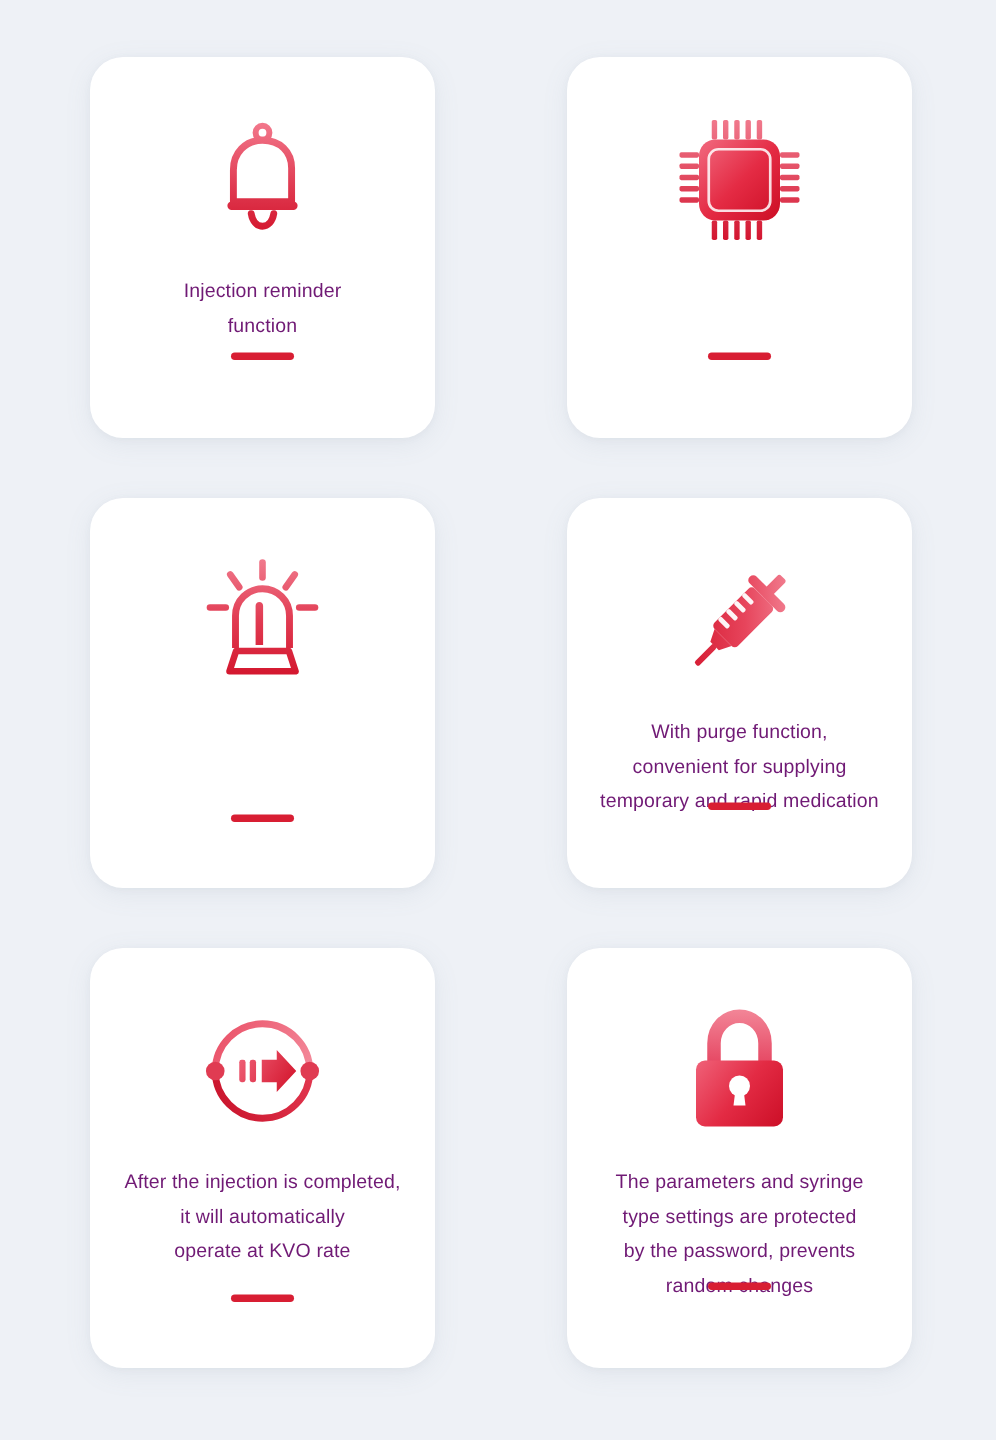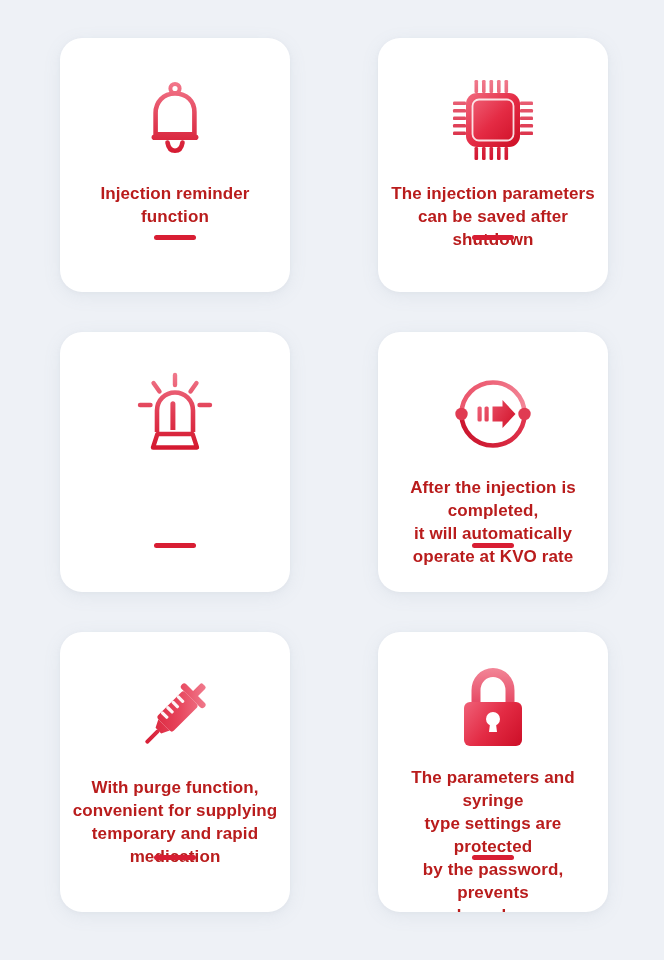--- a/index.html
+++ b/index.html
@@ -47,27 +47,26 @@
     display: flex;
     align-items: center;
     justify-content: center;
   }
   .card-icon svg { display: block; }
 
   
   .card-caption {
     margin-top: 14px;
     padding: 0 8px;
-    font-size: 17px;
+    font-size: 13px;
     line-height: 23px;
-    color: #b91c1c;
+    color: #701a75;
     text-align: center;
     letter-spacing: 0.1px;
     white-space: pre-line;
-    font-weight: bold;
   }
 
   
   .card-dash {
     position: absolute;
     left: 50%;
     transform: translateX(-50%);
     width: 42px;
     height: 5px;
     border-radius: 3px;
@@ -140,22 +139,20 @@
           <rect x="69" y="23.5" width="13" height="3.6" rx="1.2"></rect>
           <rect x="69" y="31.0" width="13" height="3.6" rx="1.2"></rect>
           <rect x="69" y="38.5" width="13" height="3.6" rx="1.2"></rect>
           <rect x="69" y="46.0" width="13" height="3.6" rx="1.2"></rect>
           <rect x="69" y="53.5" width="13" height="3.6" rx="1.2"></rect>
         </g>
         <rect x="15" y="15" width="54" height="54" rx="11" fill="url(#gChipBody)"></rect>
         <rect x="21.5" y="21.5" width="41" height="41" rx="6.5" fill="none" stroke="#ffffff" stroke-width="1.8" opacity="0.85"></rect>
       </svg>
     </div>
-    <div class="card-caption">The injection parameters
-can be saved after shutdown</div>
     <div class="card-dash"></div>
   </section>
 
   <section class="feature-card row-b">
     <div class="card-icon">
       <svg width="82" height="84" viewBox="0 0 82 84" fill="none">
         <defs>
           <linearGradient id="gSiren" x1="41" y1="2" x2="41" y2="80" gradientUnits="userSpaceOnUse">
             <stop offset="0" stop-color="#f0788b"></stop>
             <stop offset="0.5" stop-color="#e13b52"></stop>
@@ -170,56 +167,20 @@
           <line x1="76" y1="33" x2="65.5" y2="33"></line>
         </g>
         <path d="M23 60V38.5C23 28.3 31.1 20.5 41 20.5s18 7.8 18 18V60" stroke="url(#gSiren)" stroke-width="4.6" stroke-linejoin="round" fill="none"></path>
         <path d="M36.4 31.8c0-1.4 1.1-2.5 2.5-2.5s2.5 1.1 2.5 2.5V58h-5z" fill="url(#gSiren)"></path>
         <path d="M19 75.5l4.4-13.5h35.2L63 75.5z" stroke="url(#gSiren)" stroke-width="4.4" stroke-linejoin="round" fill="none"></path>
       </svg>
     </div>
     <div class="card-dash"></div>
   </section>
 
-  <section class="feature-card row-b">
-    <div class="card-icon">
-      <svg width="92" height="84" viewBox="0 0 92 84" fill="none">
-        <defs>
-          <linearGradient id="gArcTop" x1="14" y1="10" x2="78" y2="42" gradientUnits="userSpaceOnUse">
-            <stop offset="0" stop-color="#ea4f66"></stop>
-            <stop offset="1" stop-color="#f3899a"></stop>
-          </linearGradient>
-          <linearGradient id="gArcBot" x1="78" y1="42" x2="14" y2="74" gradientUnits="userSpaceOnUse">
-            <stop offset="0" stop-color="#e2374f"></stop>
-            <stop offset="1" stop-color="#c8122a"></stop>
-          </linearGradient>
-          <linearGradient id="gFF" x1="32" y1="32" x2="66" y2="52" gradientUnits="userSpaceOnUse">
-            <stop offset="0" stop-color="#ee5d74"></stop>
-            <stop offset="1" stop-color="#d4182f"></stop>
-          </linearGradient>
-        </defs>
-
-        <path d="M14.5 42A31.5 31.5 0 0 1 77.5 42" stroke="url(#gArcTop)" stroke-width="4.6" stroke-linecap="round" fill="none"></path>
-
-        <path d="M77.5 42A31.5 31.5 0 0 1 14.5 42" stroke="url(#gArcBot)" stroke-width="4.6" stroke-linecap="round" fill="none"></path>
-        <circle cx="14.5" cy="42" r="6.2" fill="#e03b52"></circle>
-        <circle cx="77.5" cy="42" r="6.2" fill="#e03b52"></circle>
-
-        <rect x="30.5" y="34.5" width="4.2" height="15" rx="1.6" fill="url(#gFF)"></rect>
-        <rect x="37.5" y="34.5" width="4.2" height="15" rx="1.6" fill="url(#gFF)"></rect>
-
-        <path d="M45.5 34.5h10V28l13 14-13 14v-6.5h-10z" fill="url(#gFF)"></path>
-      </svg>
-    </div>
-    <div class="card-caption">After the injection is completed,
-it will automatically
-operate at KVO rate</div>
-    <div class="card-dash"></div>
-  </section>
-
   <section class="feature-card row-c">
     <div class="card-icon">
       <svg width="86" height="86" viewBox="0 0 86 86" fill="none">
         <defs>
           <linearGradient id="gSyr" x1="70" y1="14" x2="16" y2="72" gradientUnits="userSpaceOnUse">
             <stop offset="0" stop-color="#f3899a"></stop>
             <stop offset="0.45" stop-color="#e7455c"></stop>
             <stop offset="1" stop-color="#d3152c"></stop>
           </linearGradient>
         </defs>
@@ -242,20 +203,56 @@
           <rect x="41" y="66" width="4" height="18" rx="1.6" fill="url(#gSyr)"></rect>
         </g>
       </svg>
     </div>
     <div class="card-caption">With purge function,
 convenient for supplying
 temporary and rapid medication</div>
     <div class="card-dash"></div>
   </section>
 
+  <section class="feature-card row-b">
+    <div class="card-icon">
+      <svg width="92" height="84" viewBox="0 0 92 84" fill="none">
+        <defs>
+          <linearGradient id="gArcTop" x1="14" y1="10" x2="78" y2="42" gradientUnits="userSpaceOnUse">
+            <stop offset="0" stop-color="#ea4f66"></stop>
+            <stop offset="1" stop-color="#f3899a"></stop>
+          </linearGradient>
+          <linearGradient id="gArcBot" x1="78" y1="42" x2="14" y2="74" gradientUnits="userSpaceOnUse">
+            <stop offset="0" stop-color="#e2374f"></stop>
+            <stop offset="1" stop-color="#c8122a"></stop>
+          </linearGradient>
+          <linearGradient id="gFF" x1="32" y1="32" x2="66" y2="52" gradientUnits="userSpaceOnUse">
+            <stop offset="0" stop-color="#ee5d74"></stop>
+            <stop offset="1" stop-color="#d4182f"></stop>
+          </linearGradient>
+        </defs>
+
+        <path d="M14.5 42A31.5 31.5 0 0 1 77.5 42" stroke="url(#gArcTop)" stroke-width="4.6" stroke-linecap="round" fill="none"></path>
+
+        <path d="M77.5 42A31.5 31.5 0 0 1 14.5 42" stroke="url(#gArcBot)" stroke-width="4.6" stroke-linecap="round" fill="none"></path>
+        <circle cx="14.5" cy="42" r="6.2" fill="#e03b52"></circle>
+        <circle cx="77.5" cy="42" r="6.2" fill="#e03b52"></circle>
+
+        <rect x="30.5" y="34.5" width="4.2" height="15" rx="1.6" fill="url(#gFF)"></rect>
+        <rect x="37.5" y="34.5" width="4.2" height="15" rx="1.6" fill="url(#gFF)"></rect>
+
+        <path d="M45.5 34.5h10V28l13 14-13 14v-6.5h-10z" fill="url(#gFF)"></path>
+      </svg>
+    </div>
+    <div class="card-caption">After the injection is completed,
+it will automatically
+operate at KVO rate</div>
+    <div class="card-dash"></div>
+  </section>
+
   <section class="feature-card row-c">
     <div class="card-icon">
       <svg width="78" height="86" viewBox="0 0 78 86" fill="none">
         <defs>
           <linearGradient id="gLockBody" x1="12" y1="36" x2="66" y2="80" gradientUnits="userSpaceOnUse">
             <stop offset="0" stop-color="#ef5f76"></stop>
             <stop offset="0.5" stop-color="#e32b44"></stop>
             <stop offset="1" stop-color="#cd1028"></stop>
           </linearGradient>
           <linearGradient id="gLockShk" x1="39" y1="3" x2="39" y2="40" gradientUnits="userSpaceOnUse">

